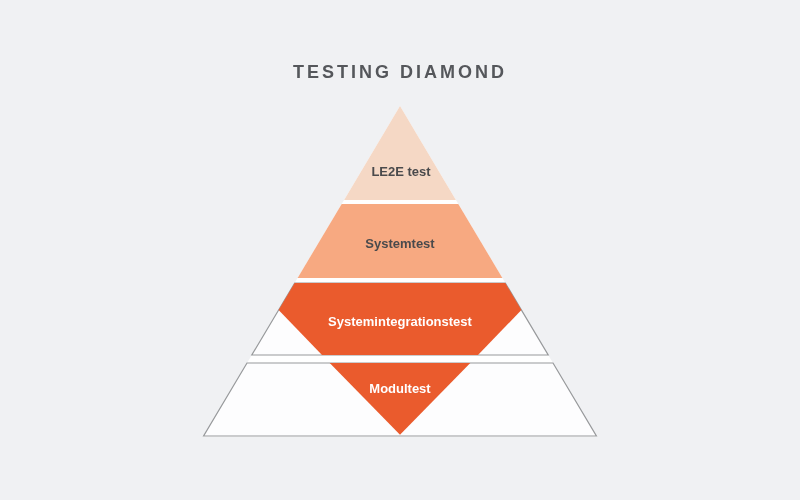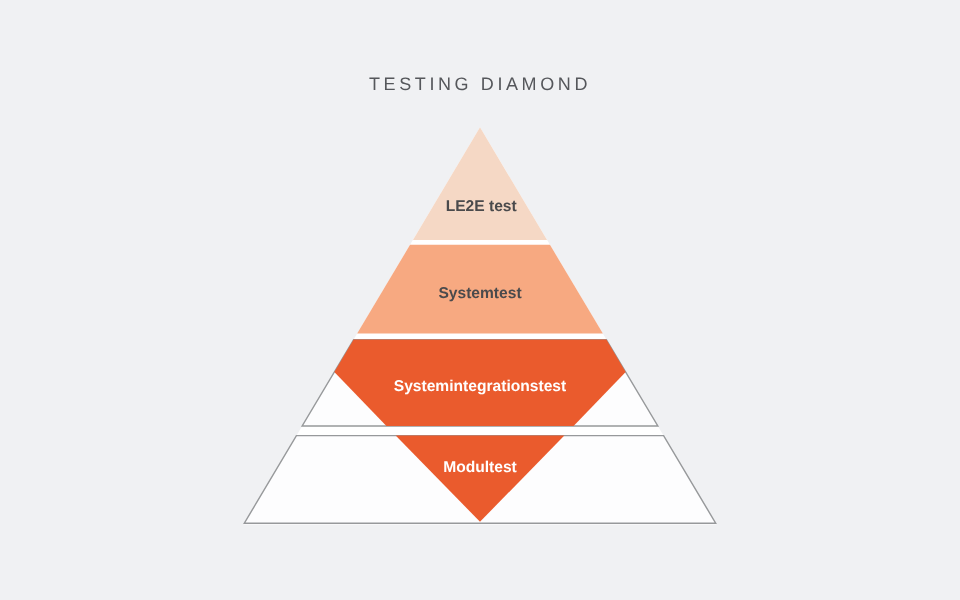--- a/index.html
+++ b/index.html
@@ -6,22 +6,22 @@
   html, body {
     width: 800px; height: 500px;
     font-family: "Liberation Sans", "DejaVu Sans", sans-serif;
     overflow: hidden;
   }
   body { background: #F0F1F3; position: relative; }
   .title {
     position: absolute;
     top: 62px; left: 0; width: 800px;
     text-align: center;
-    font-size: 15px;
-    font-weight: normal;
+    font-size: 18px;
+    font-weight: bold;
     letter-spacing: 3px;
     color: #55575B;
   }
   .diagram-svg {
     position: absolute;
     top: 0; left: 0;
     width: 800px; height: 500px;
   }
   .layer-label-dark {
     font-size: 13px;

